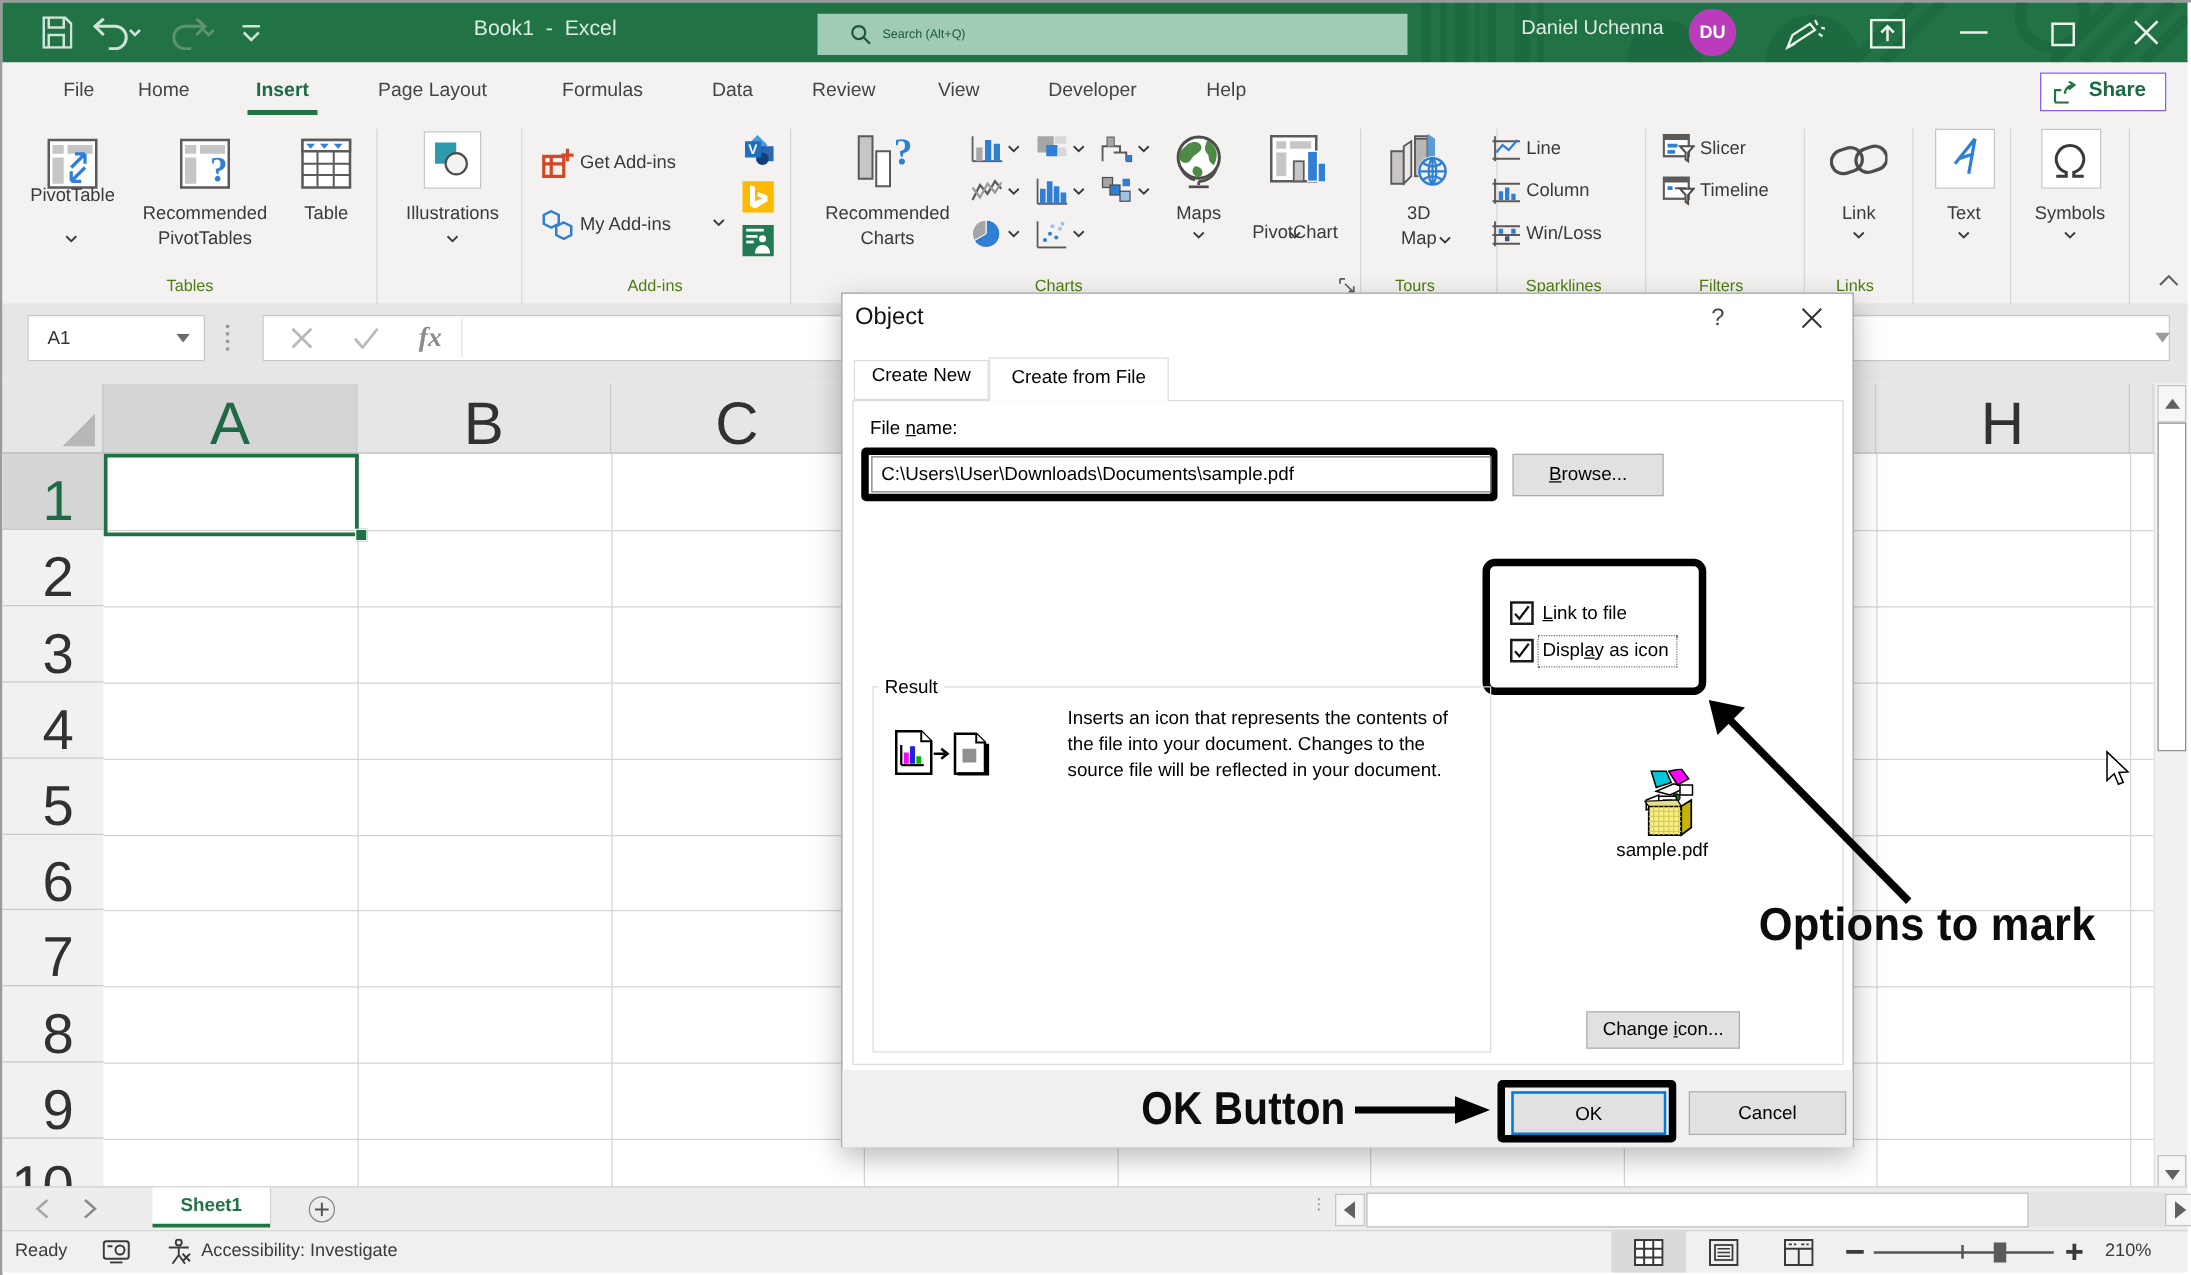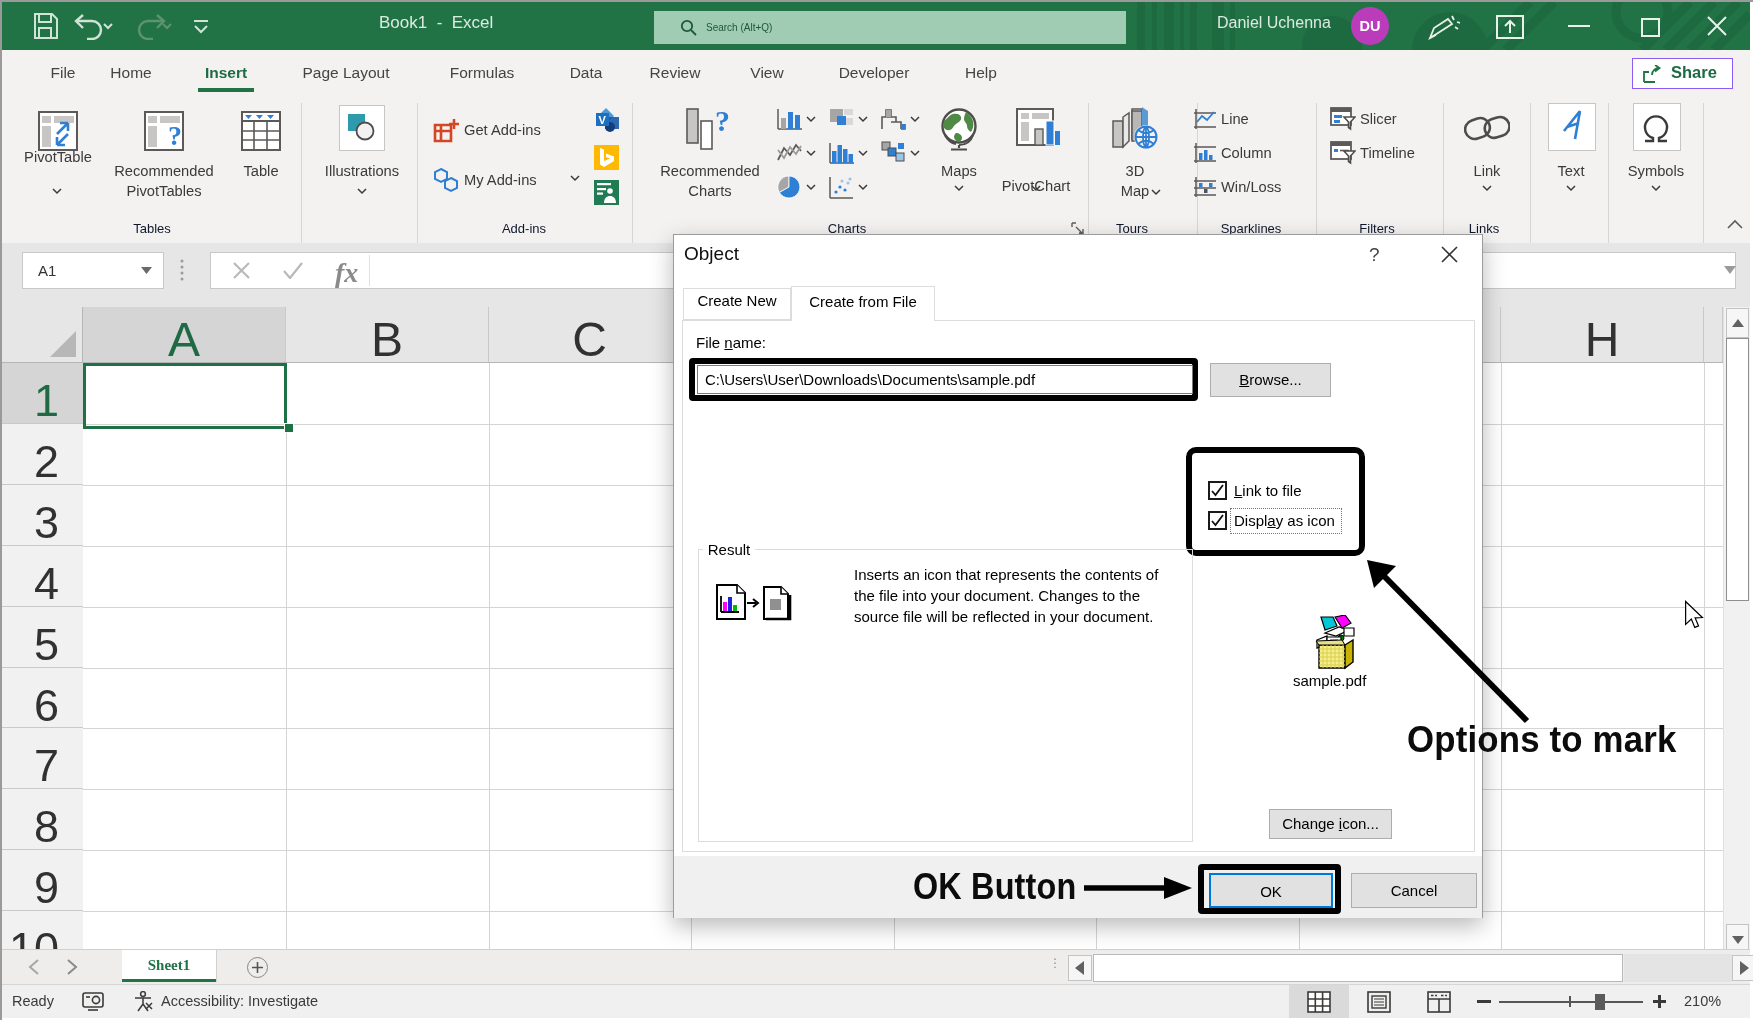--- a/index.html
+++ b/index.html
@@ -11,21 +11,21 @@
 
 #titlebar{left:2px;top:2px;width:1748px;height:48px;background:#217346;overflow:hidden;}
 .tb-txt{color:#dcebe2;font-size:17px;}
 #searchbox{left:652px;top:9px;width:472px;height:33px;background:#9fccb3;color:#1e583b;font-size:10px;line-height:33px;}
 
 #tabrow{left:2px;top:50px;width:1748px;height:45px;background:#f3f2f1;}
 .rtab{position:absolute;top:0;height:45px;line-height:45px;font-size:15.5px;color:#454442;text-align:center;}
 
 #ribbon{left:2px;top:95px;width:1748px;height:148px;background:#f3f2f1;border-bottom:1px solid #d2d0ce;}
 .rsep{position:absolute;top:8px;width:1px;height:215px;background:#d8d6d4;}
-.rlabel{position:absolute;top:126px;font-size:13px;color:#0f172a;text-align:center;}
+.rlabel{position:absolute;top:126px;font-size:13px;color:#4d7c0f;text-align:center;}
 .rbtnlabel{position:absolute;font-size:14.7px;color:#3b3a39;text-align:center;line-height:20px;}
 .caret{position:absolute;width:10px;height:10px;}
 
 #fbar{left:2px;top:243px;width:1748px;height:64px;background:#e6e6e6;}
 #namebox{position:absolute;left:20px;top:9px;width:140px;height:35px;background:#fff;border:1px solid #c8c8c8;font-size:15px;color:#333;line-height:35px;}
 #fxbox{position:absolute;left:208px;top:9px;width:1524px;height:35px;background:#fff;border:1px solid #c8c8c8;}
 
 #colheads{left:83px;top:307px;width:1640px;height:56px;background:#e6e6e6;overflow:hidden;}
 .colhead{position:absolute;top:0;height:56px;line-height:65px;text-align:center;font-size:48px;color:#323130;border-right:1px solid #c9c9c9;box-sizing:border-box;}
 #rowheads{left:2px;top:363px;width:81px;height:586px;background:#f1f1f1;overflow:hidden;}
@@ -458,21 +458,21 @@
           <circle cx="2" cy="20" r="1.5"></circle>
         </g>
       </svg>
     <div id="fxbox">
       <svg class="abs" style="left:22px;top:9px;width:17px;height:17px" viewBox="0 0 17 17">
           <path d="M1 1 L16 16 M16 1 L1 16" stroke="#b9b9b9" stroke-width="2.2"></path>
         </svg>
       <svg class="abs" style="left:72px;top:9px;width:20px;height:17px" viewBox="0 0 20 17">
           <path d="M1 9 L7 16 L19 1" fill="none" stroke="#b9b9b9" stroke-width="2.2"></path>
         </svg>
-      <div class="abs" style="left:124px;top:4px;font-family:'Liberation Serif',serif;font-style:italic;font-weight:700;font-size:28px;color:#8a8a8a;">fx</div>
+      <div class="abs" style="left:124px;top:4px;font-family:'Liberation Serif',serif;font-style:italic;font-weight:700;font-size:22px;color:#8a8a8a;">fx</div>
       <div class="abs" style="left:158px;top:2px;width:1px;height:31px;background:#e0e0e0;"></div>
     </div>
     <svg class="abs" style="left:1722px;top:23px;width:12px;height:9px" viewBox="0 0 12 9">
         <path d="M0 0 L6 8 L12 0 Z" fill="#9a9a9a"></path>
       </svg>
   </div>
 
   <div class="abs" id="corner">
     <div class="abs" style="left:48px;top:24px;width:0;height:0;border-left:26px solid transparent;border-bottom:26px solid #b7b7b7;"></div>
   </div>
@@ -536,21 +536,21 @@
       <div style="margin:11px auto 0;width:0;height:0;border-left:6px solid transparent;border-right:6px solid transparent;border-top:8px solid #616161;"></div>
     </div>
   </div>
 
   <div class="abs" id="tabbar">
     <svg class="abs" style="left:26px;top:9px;width:52px;height:16px" viewBox="0 0 52 16">
       <path d="M10 1 L2 8 L10 15" fill="none" stroke="#a6a6a6" stroke-width="2"></path>
       <path d="M40 1 L48 8 L40 15" fill="none" stroke="#8a8a8a" stroke-width="2"></path>
     </svg>
     <div class="abs" style="left:120px;top:0px;width:94px;height:32px;background:#fff;border-right:1px solid #d2d0ce;">
-      <div style="text-align:center;font-size:15px;font-weight:700;color:#217346;line-height:30px;font-family:Liberation Serif, serif;">Sheet1</div>
+      <div style="text-align:center;font-size:15px;font-weight:700;color:#217346;line-height:30px;">Sheet1</div>
       <div class="abs" style="left:0;top:29px;width:94px;height:3px;background:#217346;"></div>
     </div>
     <div class="abs" style="left:245px;top:7px;width:21px;height:21px;border:1px solid #868686;border-radius:50%;box-sizing:border-box;">
       <svg style="position:absolute;left:4px;top:4px;width:11px;height:11px" viewBox="0 0 11 11">
           <path d="M5.5 0 V11 M0 5.5 H11" stroke="#555" stroke-width="1.6"></path>
         </svg>
     </div>
     <div class="abs" style="left:1047px;top:11px;width:3px;height:13px;color:#8a8a8a;font-size:12px;line-height:5px;">⋮</div>
 
     <div class="abs" style="left:1066px;top:5px;width:24px;height:26px;background:#f6f6f6;border:1px solid #c3c3c3;box-sizing:border-box;">

